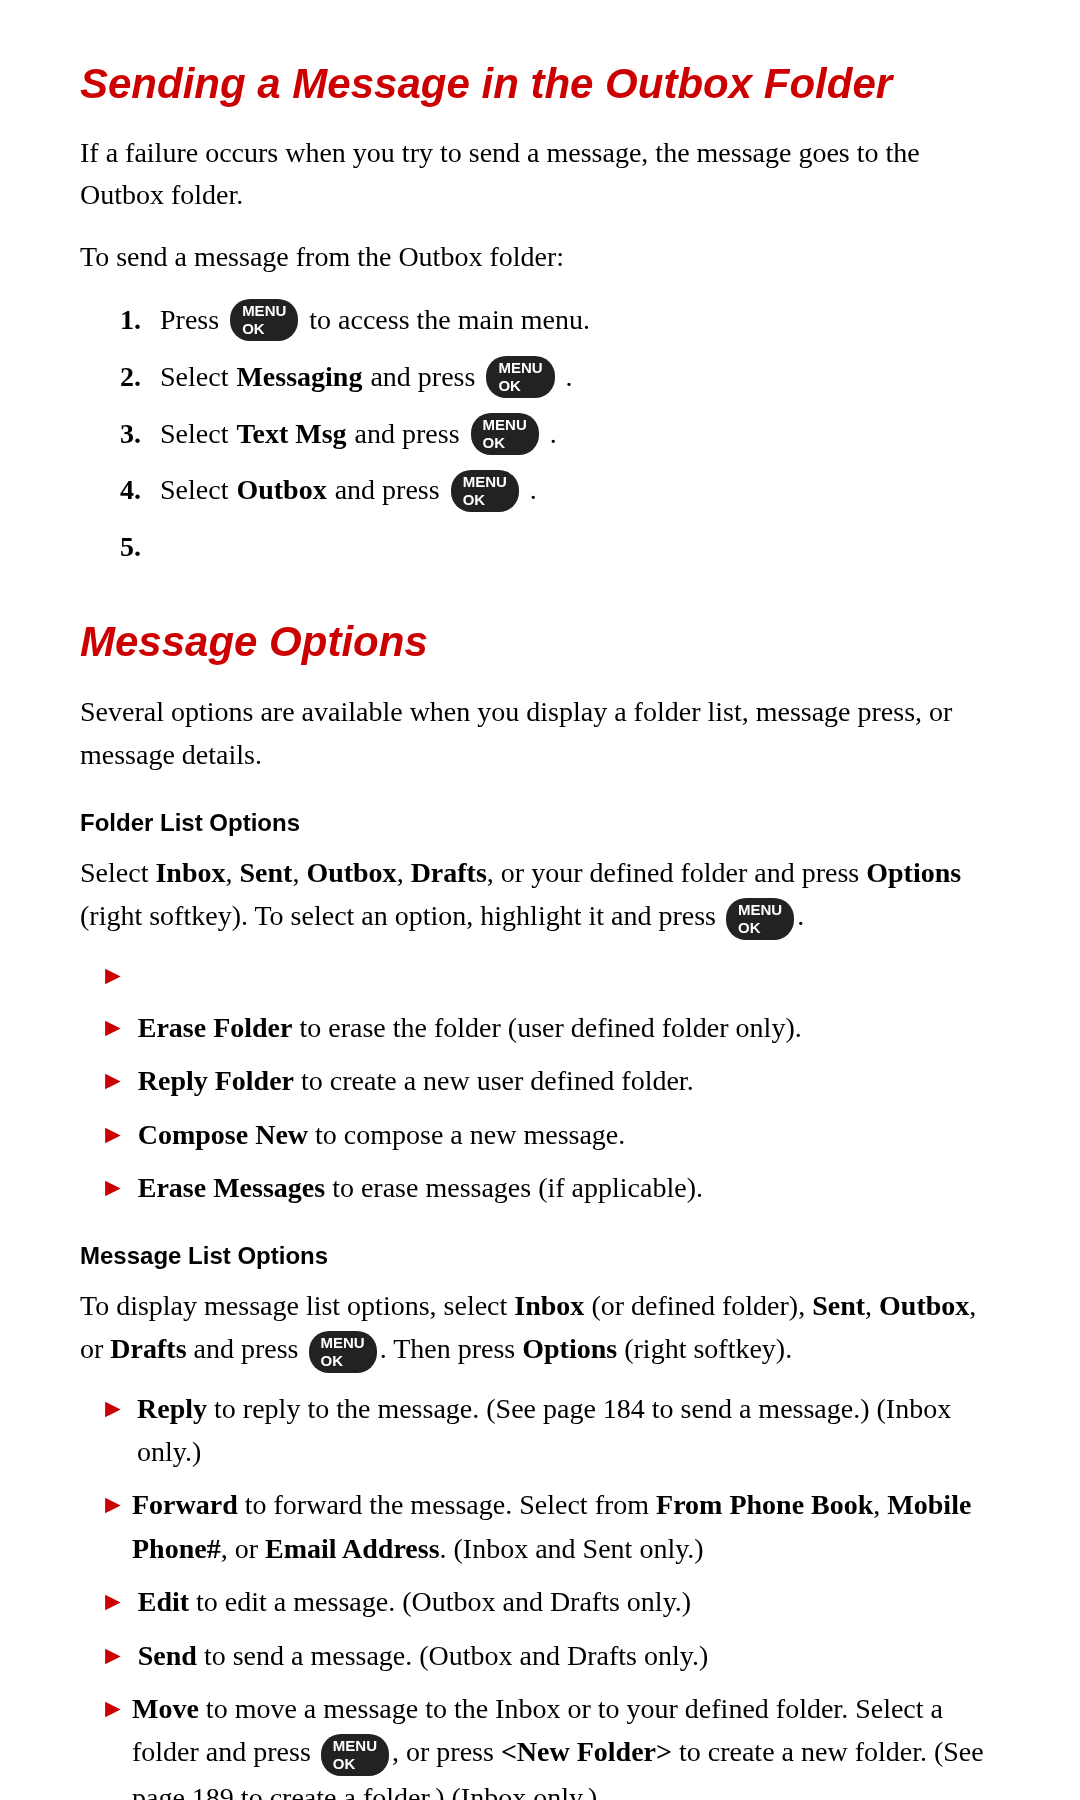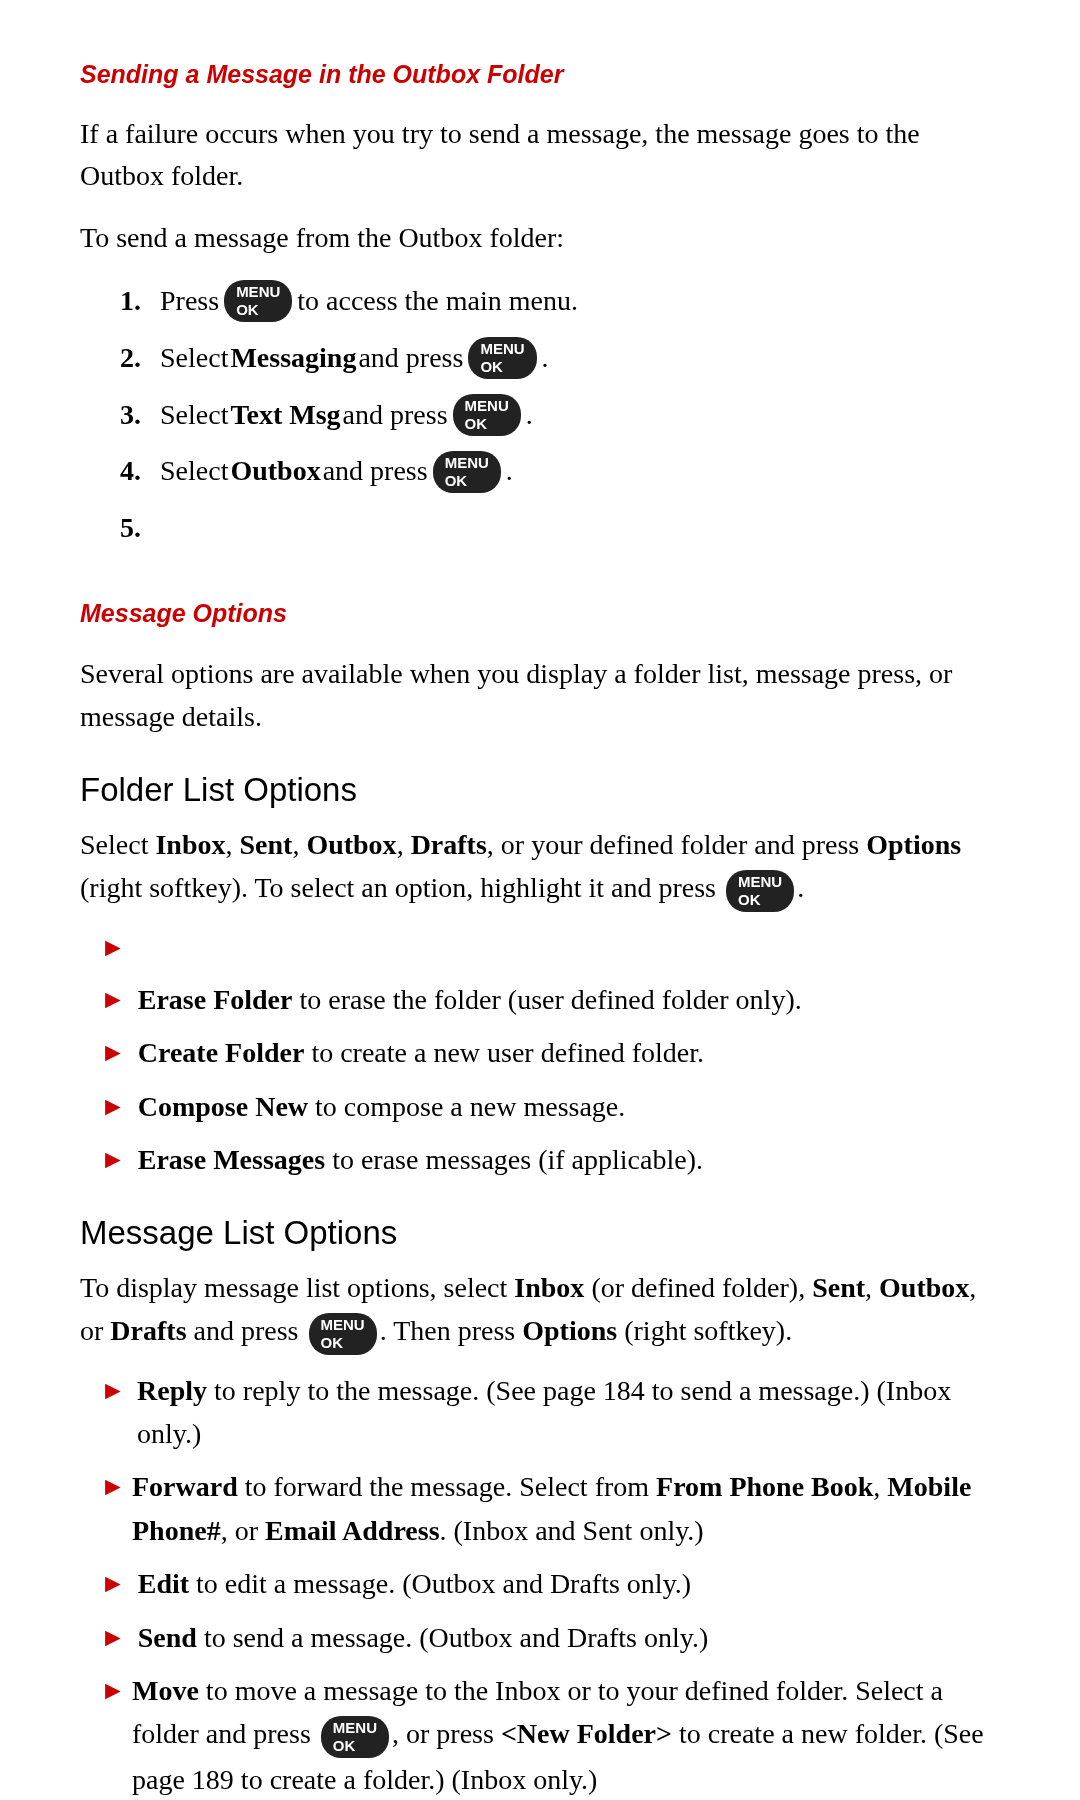--- a/index.html
+++ b/index.html
@@ -10,21 +10,21 @@
       font-family: Georgia, 'Times New Roman', serif;
       font-size: 28px;
       color: #000000;
       position: relative;
     }
     .page {
       padding: 60px 80px 100px 80px;
     }
     .section-title {
       font-family: Arial, Helvetica, sans-serif;
-      font-size: 25px;
+      font-size: 42px;
       font-weight: bold;
       color: #cc0000;
       margin-bottom: 24px;
       font-style: italic;
     }
     .intro-text {
       font-size: 28px;
       line-height: 1.5;
       margin-bottom: 20px;
     }
@@ -58,22 +58,22 @@
       font-weight: bold;
       line-height: 1.2;
     }
     .menu-btn-wrapper span {
       display: block;
     }
     .bold { font-weight: bold; }
     .section2 { margin-top: 48px; }
     .subsection-title {
       font-family: Arial, Helvetica, sans-serif;
-      font-size: 33px;
-      font-weight: normal;
+      font-size: 24px;
+      font-weight: bold;
       color: #000000;
       margin-top: 32px;
       margin-bottom: 14px;
     }
     .body-text {
       font-size: 28px;
       line-height: 1.55;
       margin-bottom: 14px;
     }
     .bullet-list {
@@ -92,21 +92,21 @@
     .arrow {
       color: #cc0000;
       font-size: 26px;
       min-width: 20px;
       margin-top: 2px;
     }
     .step-inline {
       display: flex;
       align-items: center;
       flex-wrap: wrap;
-      gap: 2px;
+      gap: 8px;
     }
   </style>
 </head>
 <body>
 
 <div class="page">
 
   <div>
     <h2 class="section-title">Sending a Message in the Outbox Folder</h2>
 
@@ -187,21 +187,21 @@
       <ul class="bullet-list">
         <li>
           <span class="arrow">►</span>
         </li>
         <li>
           <span class="arrow">►</span>
           <span><strong>Erase Folder</strong> to erase the folder (user defined folder only).</span>
         </li>
         <li>
           <span class="arrow">►</span>
-          <span><strong>Create Folder</strong> to create a new user defined folder.</span>
+          <span><strong>Reply Folder</strong> to create a new user defined folder.</span>
         </li>
         <li>
           <span class="arrow">►</span>
           <span><strong>Compose New</strong> to compose a new message.</span>
         </li>
         <li>
           <span class="arrow">►</span>
           <span><strong>Erase Messages</strong> to erase messages (if applicable).</span>
         </li>
       </ul>

